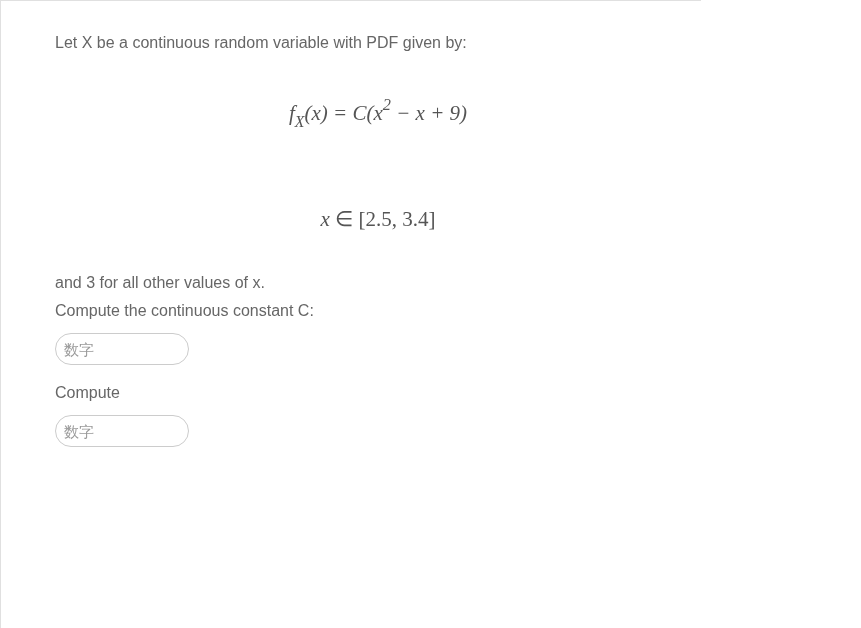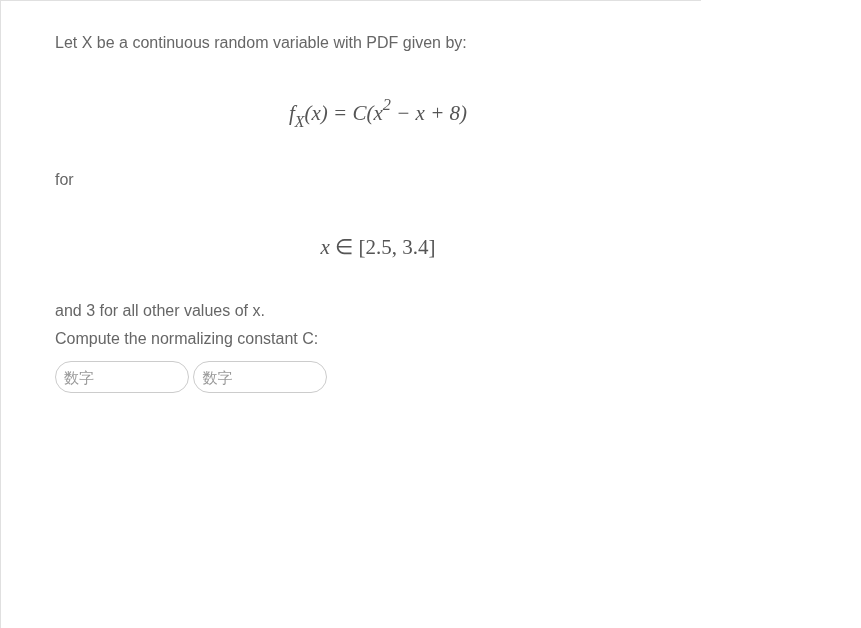--- a/index.html
+++ b/index.html
@@ -67,31 +67,31 @@
     }
   </style>
 </head>
 <body>
 
 <div class="container">
 
   <div class="text-line">Let X be a continuous random variable with PDF given by:</div>
 
   <div class="formula-block">
-    <span>f</span><span class="sub">X</span><span>(x) = C(x</span><span class="sup">2</span><span> − x + 8)</span>
+    <span>f</span><span class="sub">X</span><span>(x) = C(x</span><span class="sup">2</span><span> − x + 9)</span>
   </div>
 
-  <div class="text-line">for</div>
 
   <div class="formula-block">
     <span class="upright"><span style="font-style:italic">x</span> ∈ [2.5, 3.4]</span>
   </div>
 
   <div class="text-line">and 3 for all other values of x.</div>
-  <div class="text-line">Compute the normalizing constant C:</div>
+  <div class="text-line">Compute the continuous constant C:</div>
 
   <input type="text" class="number-input" placeholder="数字" style="">
 
+  <div class="text-line">Compute</div>
 
 
   <input type="text" class="number-input" placeholder="数字" style="">
 
 </div>
 
 </body></html>

